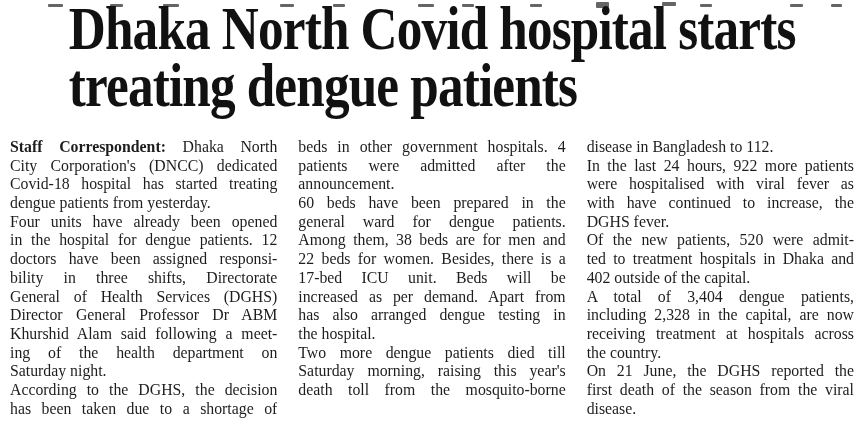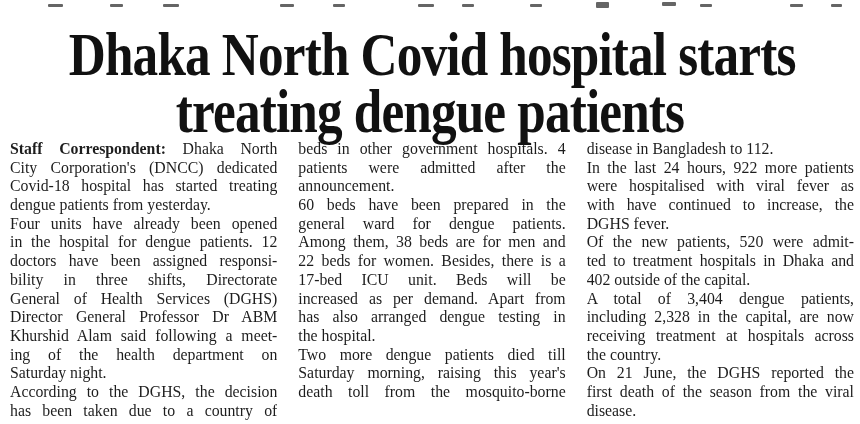--- a/index.html
+++ b/index.html
@@ -22,39 +22,38 @@
   .top-mark {
     position: absolute;
     top: 4px;
     height: 3px;
     background: var(--artifact);
     border-radius: 1px;
     opacity: 0.85;
   }
   .headline {
     margin: 0;
-    padding-top: 26px;
-    text-align: center;
+    padding-top: 0;
     color: var(--headline);
     font-weight: 700;
   }
   .hl-line {
     font-size: 61px;
     line-height: 57px;
     letter-spacing: -1px;
     white-space: nowrap;
     transform: scaleX(0.84);
     transform-origin: 50% 50%;
   }
   .columns {
     display: flex;
     gap: 21px;
     padding-left: 10px;
     padding-right: 6px;
-    margin-top: 0;
+    margin-top: 24px;
   }
   .col {
     width: 271px;
     color: var(--text);
     font-size: 15.8px;
     line-height: 18.7px;
   }
   .line {
     height: 18.7px;
     overflow: hidden;
@@ -99,21 +98,21 @@
         <div class="line just">Four units have already been opened</div>
         <div class="line just">in the hospital for dengue patients. 12</div>
         <div class="line just">doctors have been assigned responsi-</div>
         <div class="line just">bility in three shifts, Directorate</div>
         <div class="line just">General of Health Services (DGHS)</div>
         <div class="line just">Director General Professor Dr ABM</div>
         <div class="line just">Khurshid Alam said following a meet-</div>
         <div class="line just">ing of the health department on</div>
         <div class="line">Saturday night.</div>
         <div class="line just">According to the DGHS, the decision</div>
-        <div class="line just">has been taken due to a country of</div>
+        <div class="line just">has been taken due to a shortage of</div>
       </div>
     <div class="col">
         <div class="line just">beds in other government hospitals. 4</div>
         <div class="line just">patients were admitted after the</div>
         <div class="line">announcement.</div>
         <div class="line just">60 beds have been prepared in the</div>
         <div class="line just">general ward for dengue patients.</div>
         <div class="line just">Among them, 38 beds are for men and</div>
         <div class="line just">22 beds for women. Besides, there is a</div>
         <div class="line just">17-bed ICU unit. Beds will be</div>

